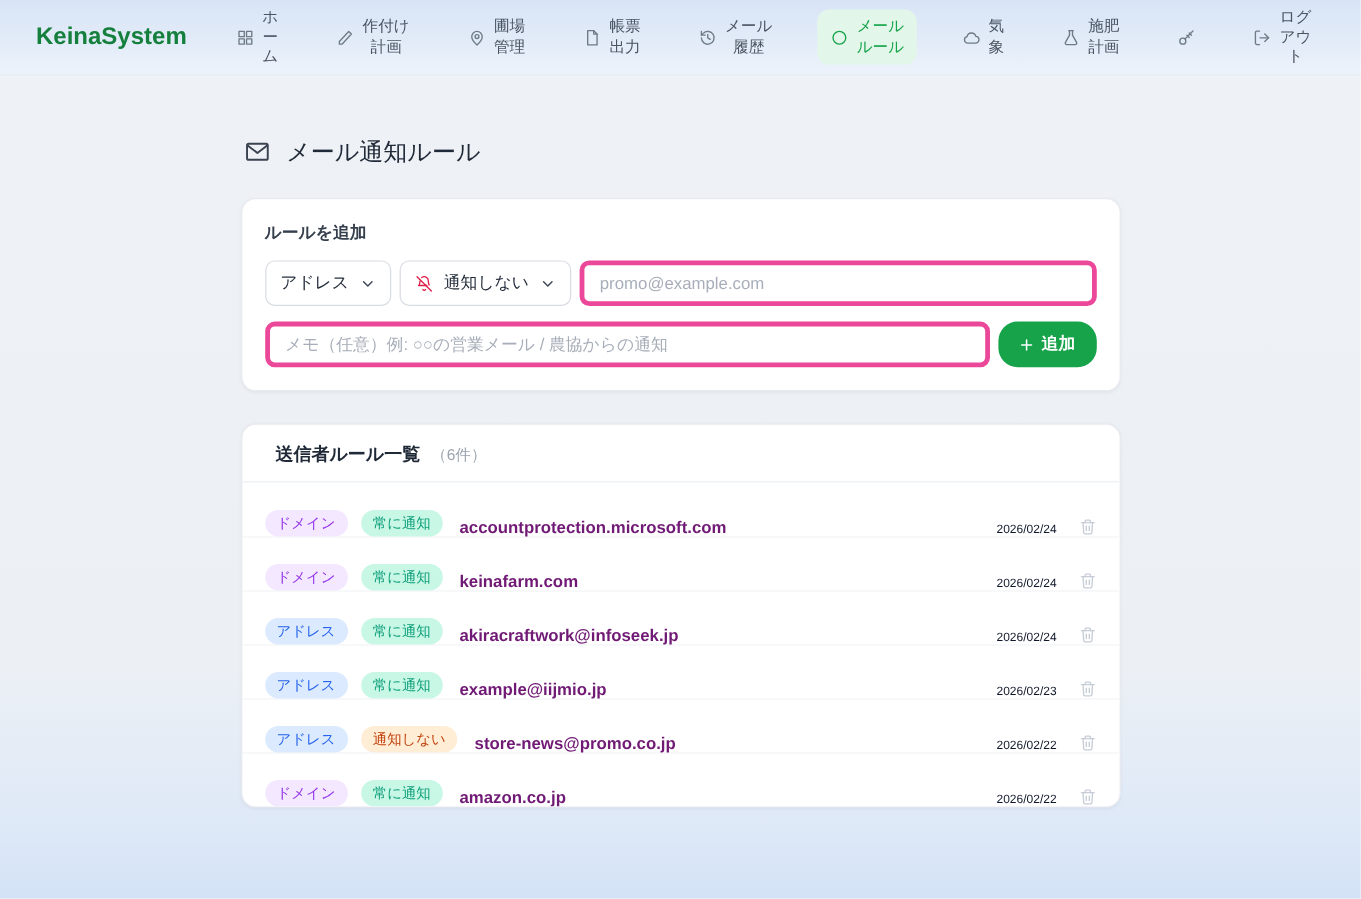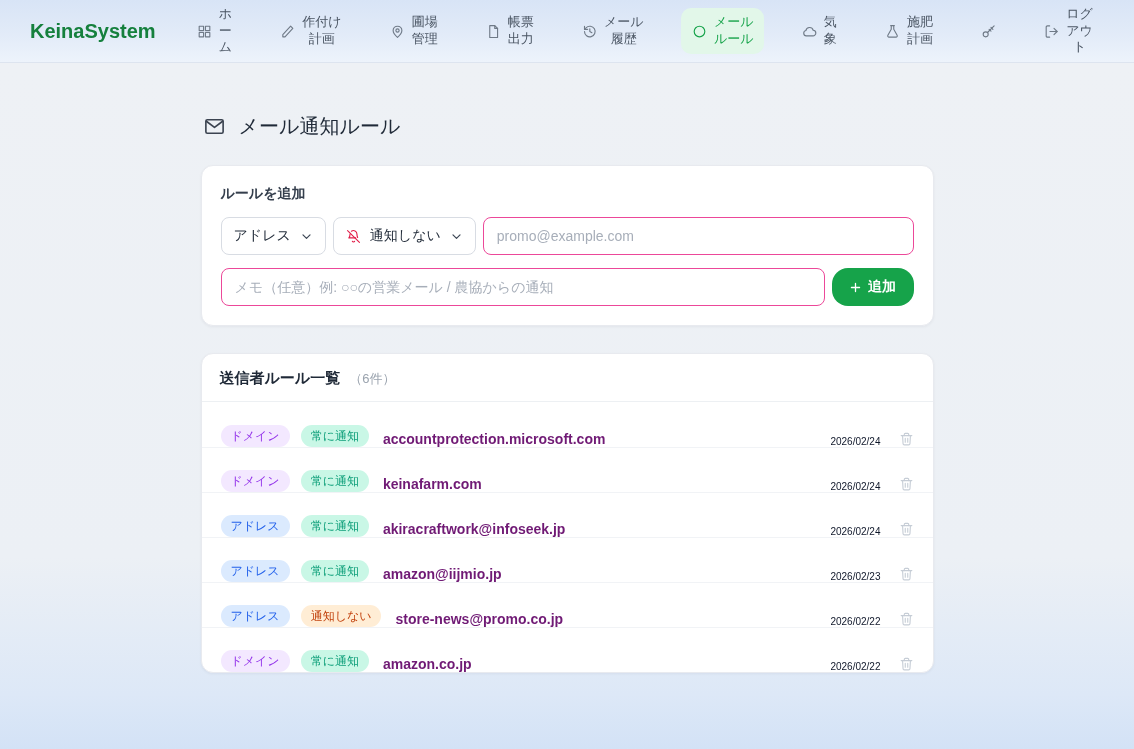--- a/index.html
+++ b/index.html
@@ -52,38 +52,38 @@
   .select {
     height:38px; border:1px solid #d8dce3; border-radius:8px; background:#fff;
     display:flex; align-items:center; gap:9px; padding:0 12px;
     font-size:14px; color:#1f2937; cursor:pointer;
   }
   .select .chev svg { width:13px; height:13px; color:#3c4654; stroke-width:2.2; }
   .type-select { min-width:88px; justify-content:space-between; }
   .action-select { min-width:135px; }
   .mute-ico svg { width:15px; height:15px; color:var(--mute_icon,#e11d48); }
   .text-input {
-    height:38px; border:1px solid #ec4899; border-radius:8px; background:#fff;
+    height:38px; border:4px solid #ec4899; border-radius:8px; background:#fff;
     padding:0 13px; font-size:14px; color:#1f2937; outline:none;
     font-family:"Liberation Sans","DejaVu Sans",sans-serif;
   }
   .text-input::placeholder { color:#a7aeb9; }
   .addr-input, .memo-input { flex:1; }
   .add-btn {
     width:82px; height:38px; flex:none; border:none; border-radius:16px;
     background:var(--accent_green,#16a34a); color:#fff;
     font-size:14px; font-weight:700; cursor:pointer;
     display:flex; align-items:center; justify-content:center; gap:6px;
     font-family:"Liberation Sans","DejaVu Sans",sans-serif;
   }
   .add-btn svg { width:13px; height:13px; stroke-width:2.4; }
 
   
   .list-card { margin-top:27px; overflow:hidden; }
-  .list-header { padding:15px 18px 13px; border-bottom:1px solid #edf0f3; display:flex; align-items:baseline; gap:9px; }
+  .list-header { padding:15px 28px 13px; border-bottom:1px solid #edf0f3; display:flex; align-items:baseline; gap:9px; }
   .list-title { font-size:15px; font-weight:700; color:#1f2937; }
   .list-count { font-size:13px; color:#9aa3ae; }
   .rule-row { height:45px; display:flex; align-items:flex-end; padding:0 19px; gap:11px; }
   .rule-row + .rule-row { border-top:1px solid #f1f3f6; }
   .badge { font-size:12px; padding:4px 10px; border-radius:999px; line-height:1.2; white-space:nowrap; }
   .badge-domain  { background:var(--badge_domain_bg,#f3e8ff);  color:var(--badge_domain_text,#9333ea); }
   .badge-address { background:var(--badge_address_bg,#dbeafe); color:var(--badge_address_text,#2563eb); }
   .badge-notify  { background:var(--badge_notify_bg,#c9f7e6);  color:var(--badge_notify_text,#0d9f79); }
   .badge-mute    { background:var(--badge_mute_bg,#ffedd5);    color:var(--badge_mute_text,#c2410c); }
   .rule-value { font-size:14px; font-weight:700; color:#701a75; margin-left:3px; }
@@ -344,21 +344,21 @@
             <span class="rule-date">2026/02/24</span>
             <button class="trash-btn">
               <svg>
                 <use href="#i-trash"></use>
               </svg>
             </button>
           </div>
           <div class="rule-row">
             <span class="badge badge-address">アドレス</span>
             <span class="badge badge-notify">常に通知</span>
-            <span class="rule-value">amazon@iijmio.jp</span>
+            <span class="rule-value">example@iijmio.jp</span>
             <span class="rule-date">2026/02/23</span>
             <button class="trash-btn">
               <svg>
                 <use href="#i-trash"></use>
               </svg>
             </button>
           </div>
           <div class="rule-row">
             <span class="badge badge-address">アドレス</span>
             <span class="badge badge-mute">通知しない</span>

